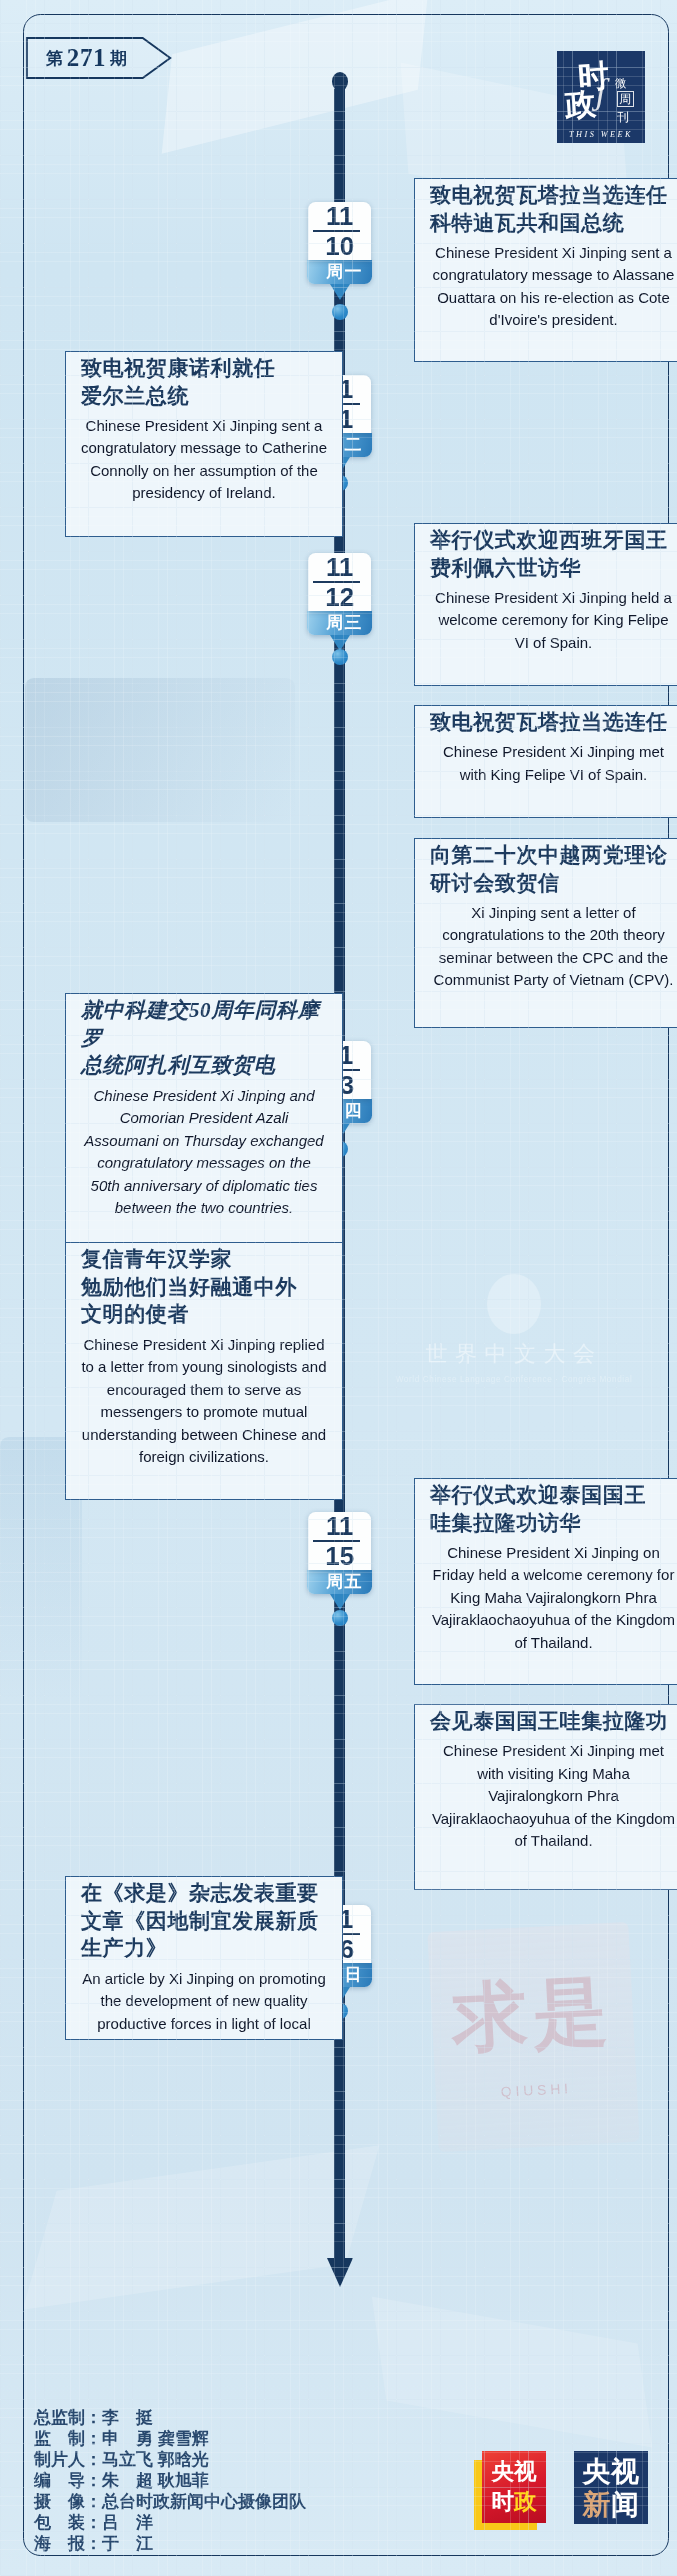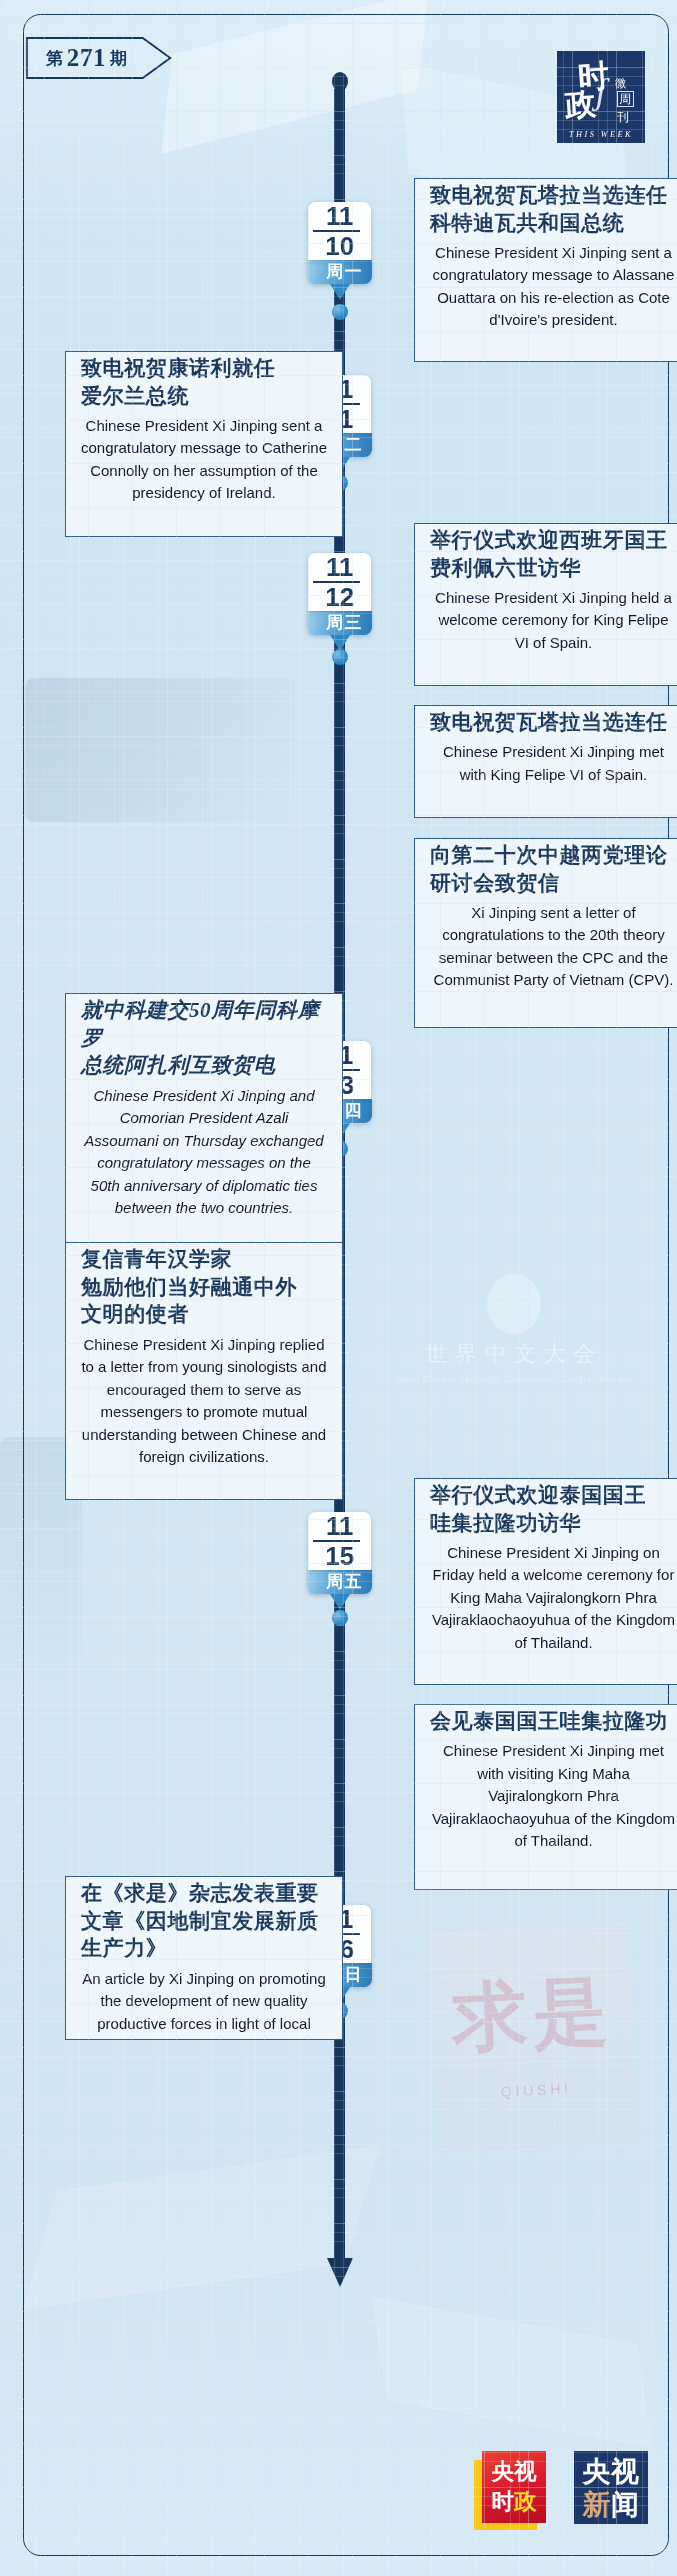--- a/index.html
+++ b/index.html
@@ -252,20 +252,29 @@
     <div class="ptr"></div>
   </div>
   <div class="tdot" style="top:2003px;"></div>
   <div class="card left" style="top:1876px;height:164px;">
     <div class="ttl">在《求是》杂志发表重要
 文章《因地制宜发展新质
 生产力》</div>
     <div class="bod">An article by Xi Jinping on promoting the development of new quality productive forces in light of local conditions was published in this year's 22nd issue of the Qiushi Journal.</div>
   </div>
 
+  <div id="credits">
+    <div>总监制：李　挺</div>
+    <div>监　制：申　勇 龚雪辉</div>
+    <div>制片人：马立飞 郭晗光</div>
+    <div>编　导：朱　超 耿旭菲</div>
+    <div>摄　像：总台时政新闻中心摄像团队</div>
+    <div>包　装：吕　洋</div>
+    <div>海　报：于　江</div>
+  </div>
 
   <div id="flogo-yellow"></div>
   <div class="flogo" id="flogo-red">
     <div>央视</div>
     <div><span>时</span><span class="accent-gold">政</span></div>
   </div>
   <div class="flogo" id="flogo-navy">
     <div>央视</div>
     <div><span class="accent-tan">新</span><span>闻</span></div>
   </div>

